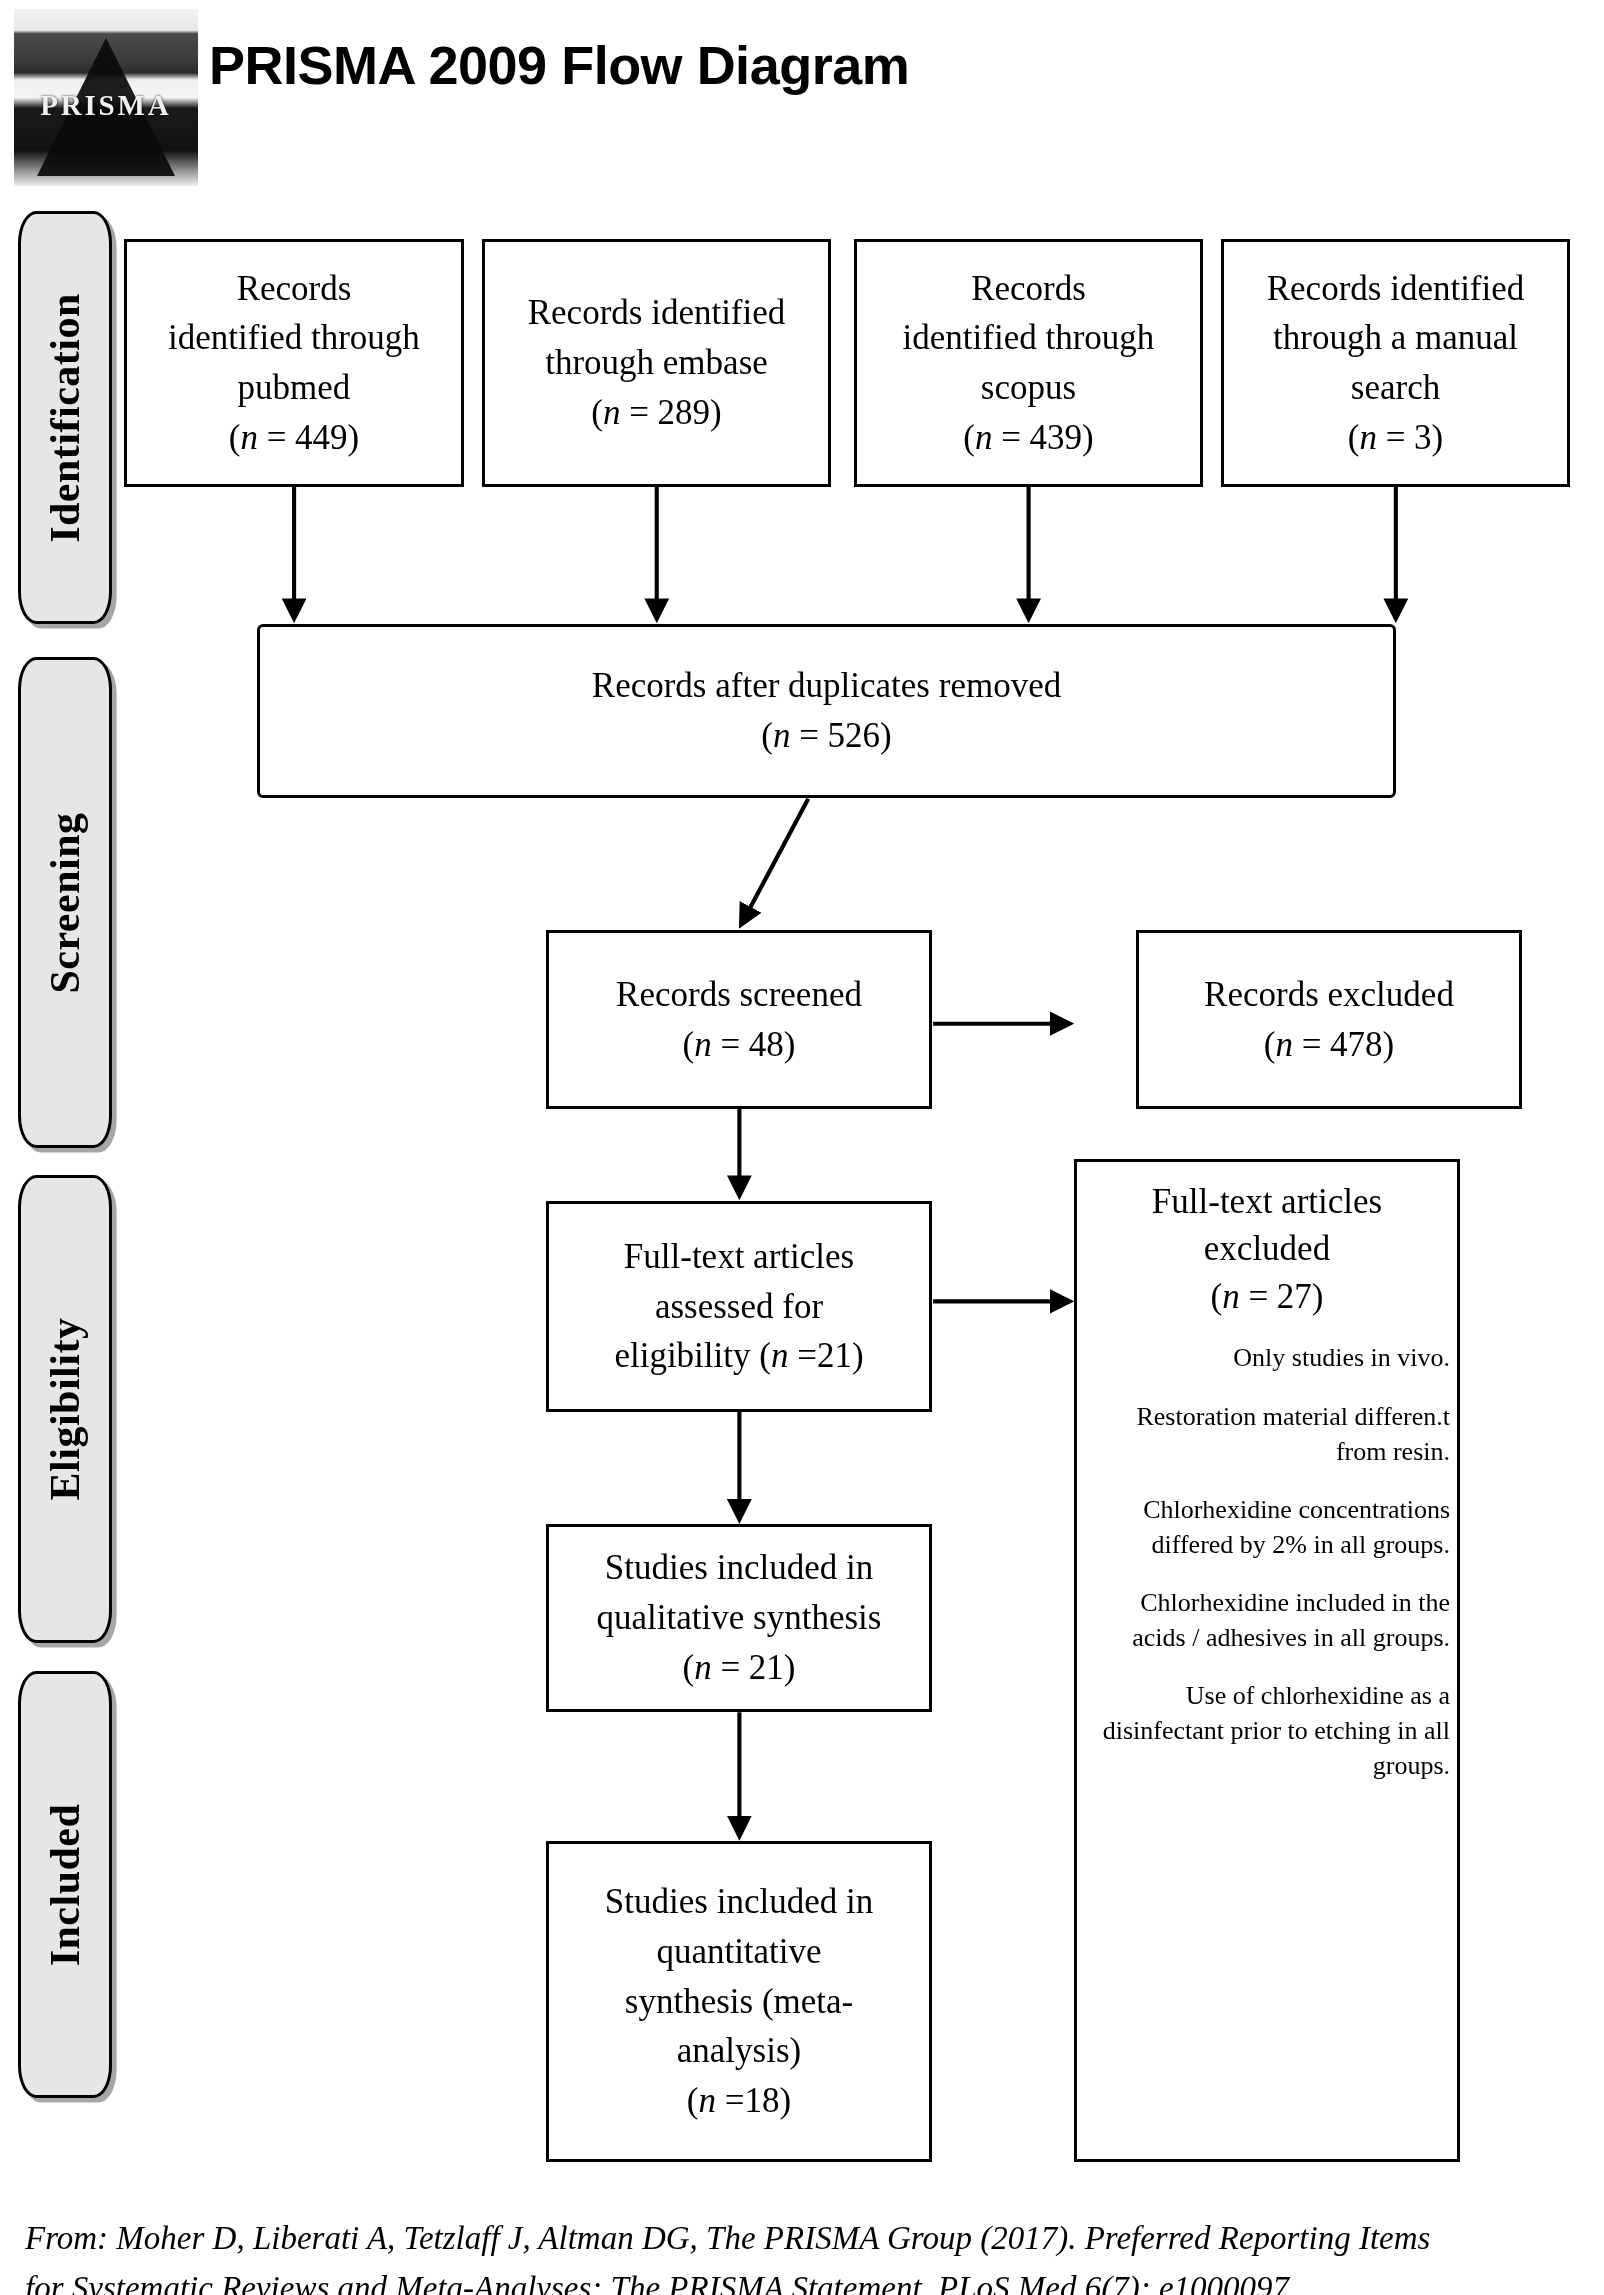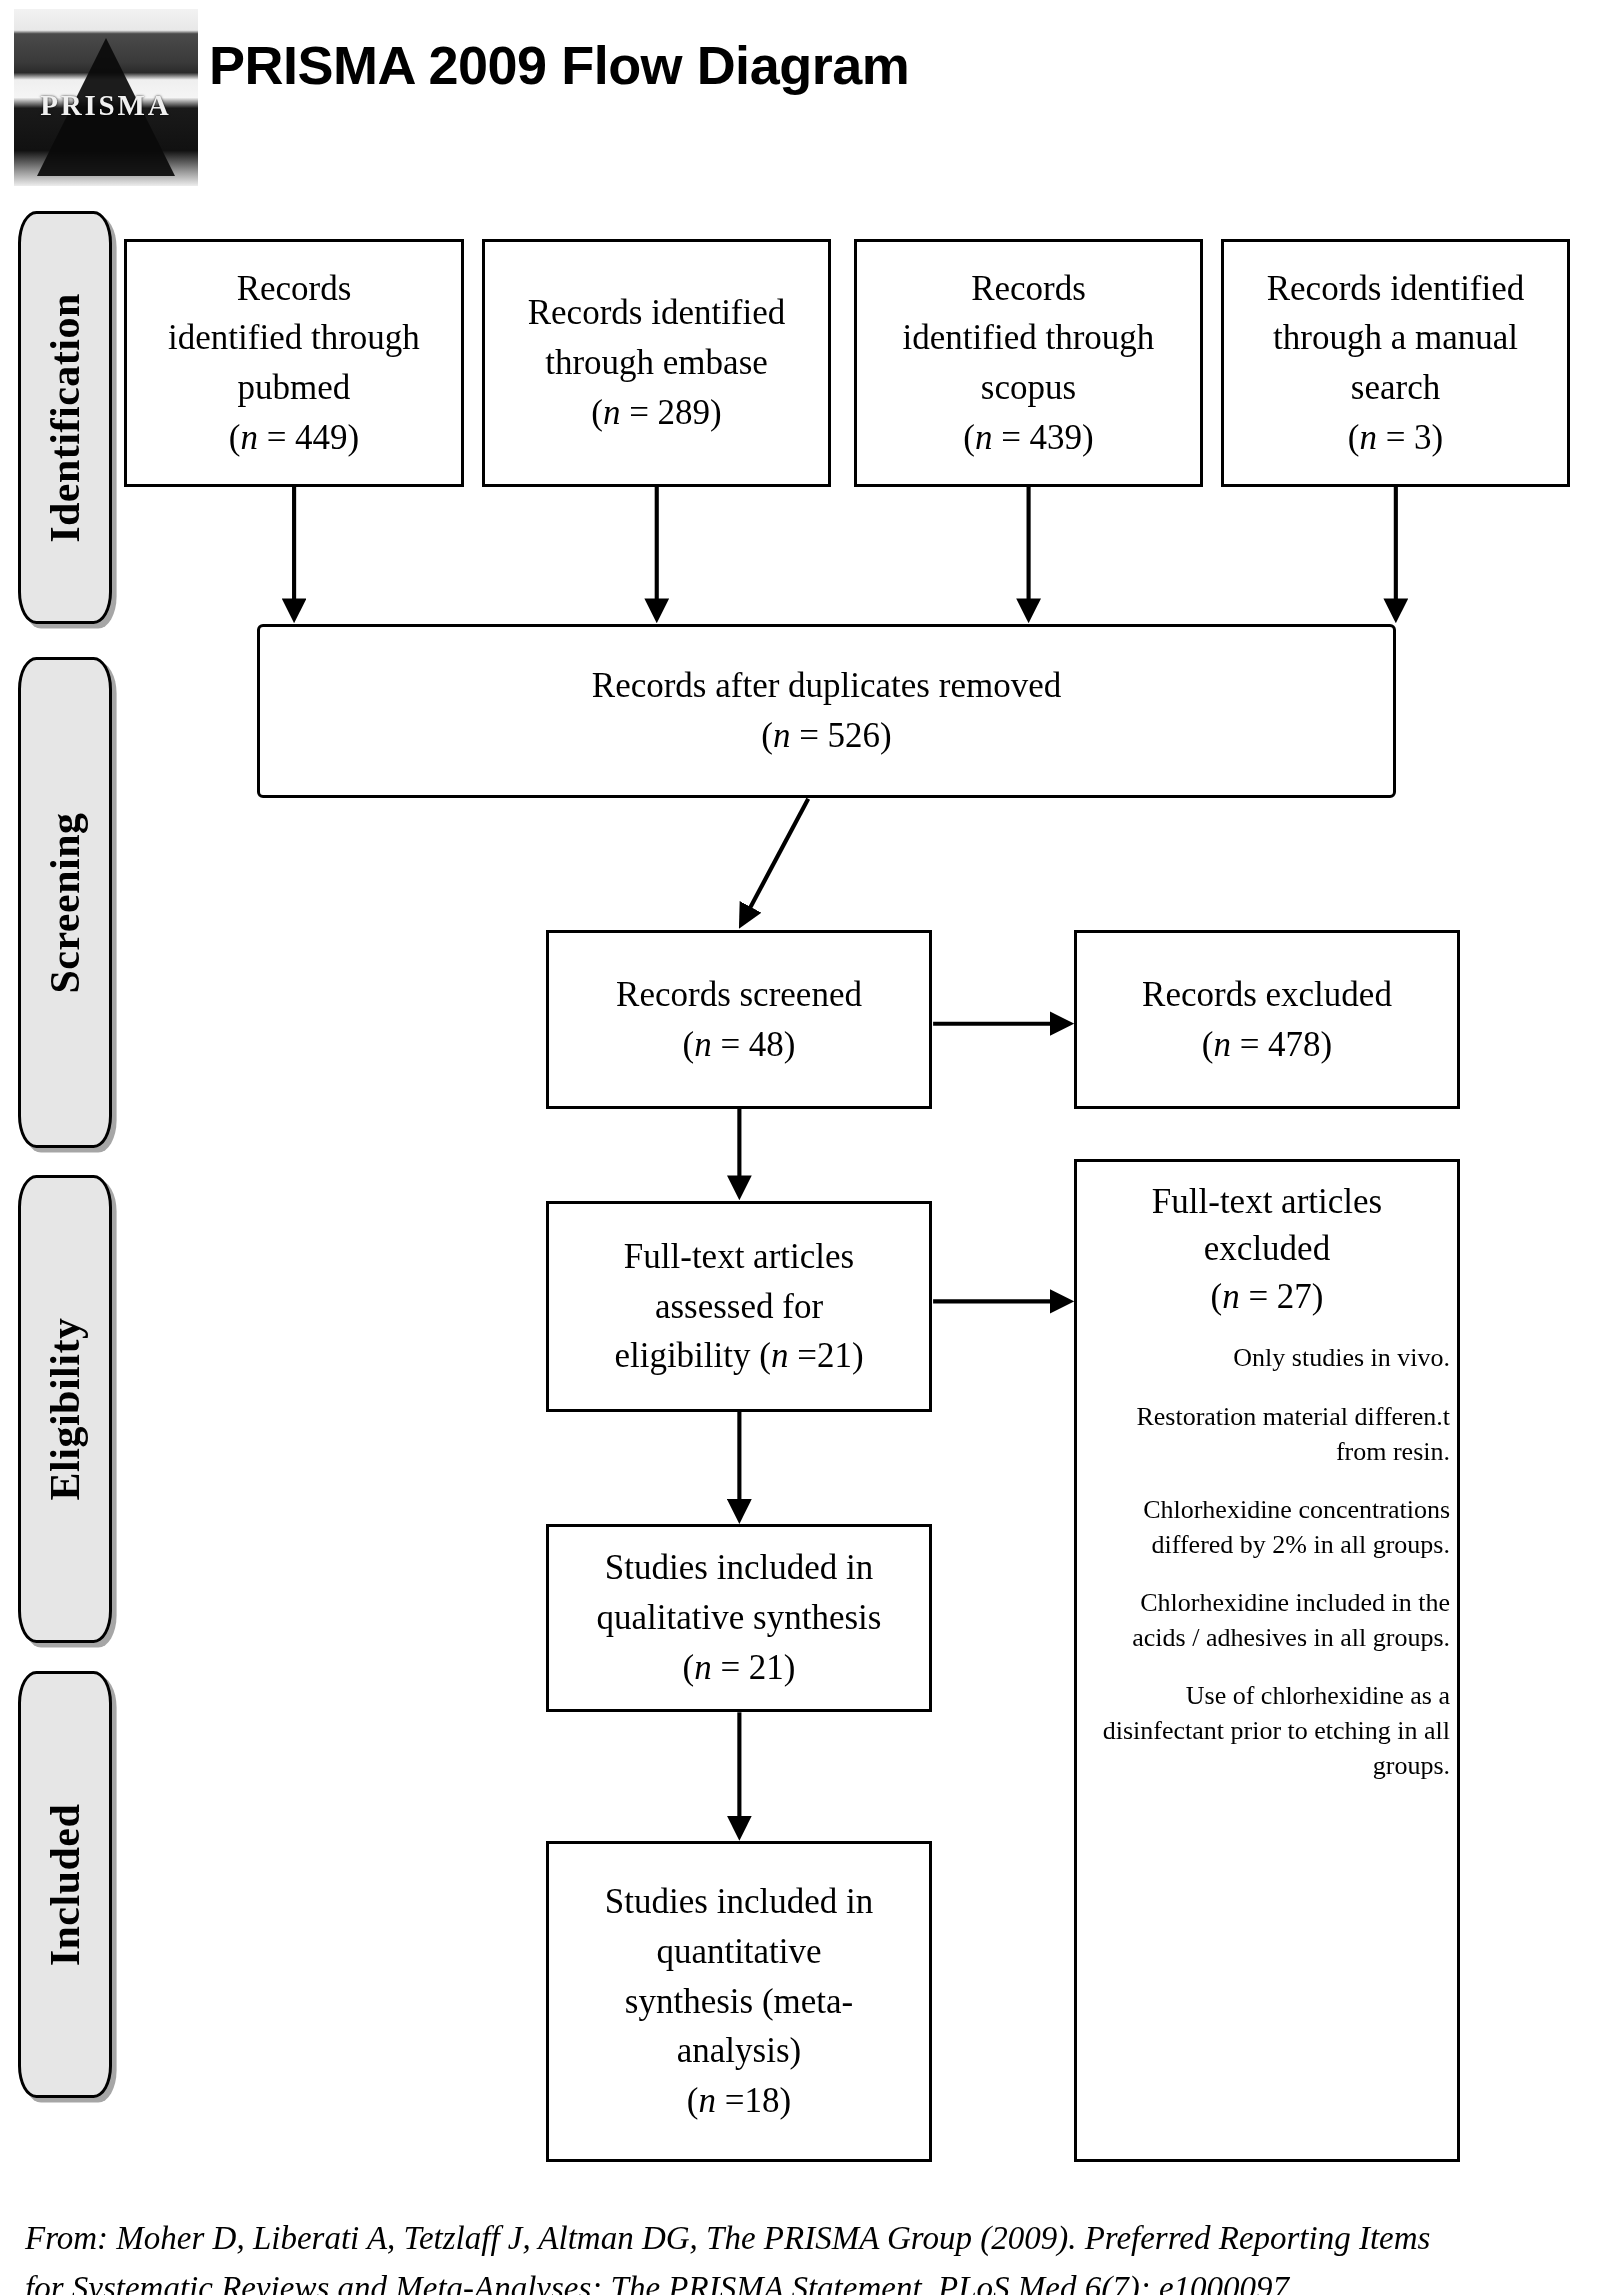--- a/index.html
+++ b/index.html
@@ -197,21 +197,21 @@
 <div class="flow-box" id="box-duplicates" style="left:257px; top:624px; width:1139px; height:174px;border-radius:6px;">
   <span class="ln">Records after duplicates removed</span>
   <span class="ln">(<i>n</i> = 526)</span>
 </div>
 
 <div class="flow-box" id="box-screened" style="left:546px; top:930px; width:386px; height:179px;">
   <span class="ln">Records screened</span>
   <span class="ln">(<i>n</i> = 48)</span>
 </div>
 
-<div class="flow-box" id="box-records-excluded" style="left:1074px; top:930px; width:386px; height:179px;">
+<div class="flow-box" id="box-records-excluded" style="left:1136px; top:930px; width:386px; height:179px;">
   <span class="ln">Records excluded</span>
   <span class="ln">(<i>n</i> = 478)</span>
 </div>
 
 <div class="flow-box" id="box-fulltext-assessed" style="left:546px; top:1201px; width:386px; height:211px;">
   <span class="ln">Full-text articles</span>
   <span class="ln">assessed for</span>
   <span class="ln">eligibility (<i>n</i> =21)</span>
 </div>
 
@@ -258,17 +258,17 @@
     <line x1="1760" y1="1740" x2="1615" y2="2012"></line>
     <line x1="1610" y1="2415" x2="1610" y2="2602"></line>
     <line x1="2032" y1="2230" x2="2327" y2="2230"></line>
     <line x1="2032" y1="2835" x2="2327" y2="2835"></line>
     <line x1="1610" y1="3075" x2="1610" y2="3307"></line>
     <line x1="1610" y1="3730" x2="1610" y2="3997"></line>
   </g>
 </svg>
 
 <div id="footer">
-  <div>From:  Moher D, Liberati A, Tetzlaff J, Altman DG, The PRISMA Group (2009). Preferred Reporting Items</div>
+  <div>From:  Moher D, Liberati A, Tetzlaff J, Altman DG, The PRISMA Group (2017). Preferred Reporting Items</div>
   <div>for Systematic Reviews and Meta-Analyses: The PRISMA Statement. PLoS Med 6(7): e1000097.</div>
 
 </div>
 
 
 </body></html>

